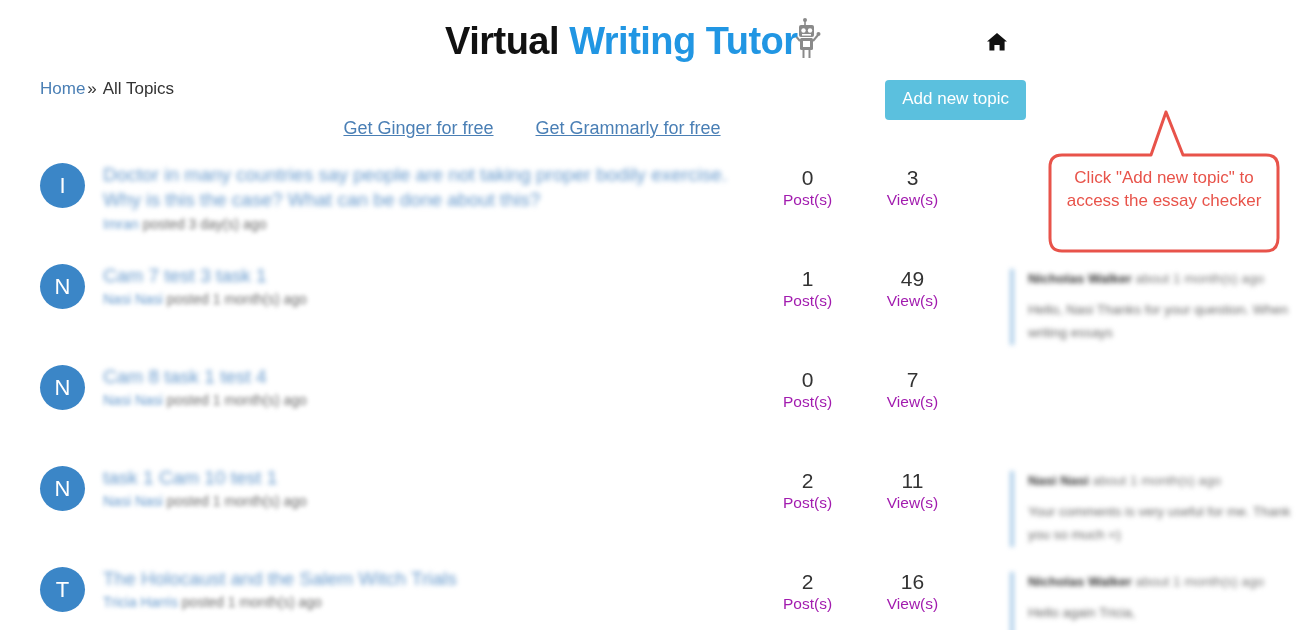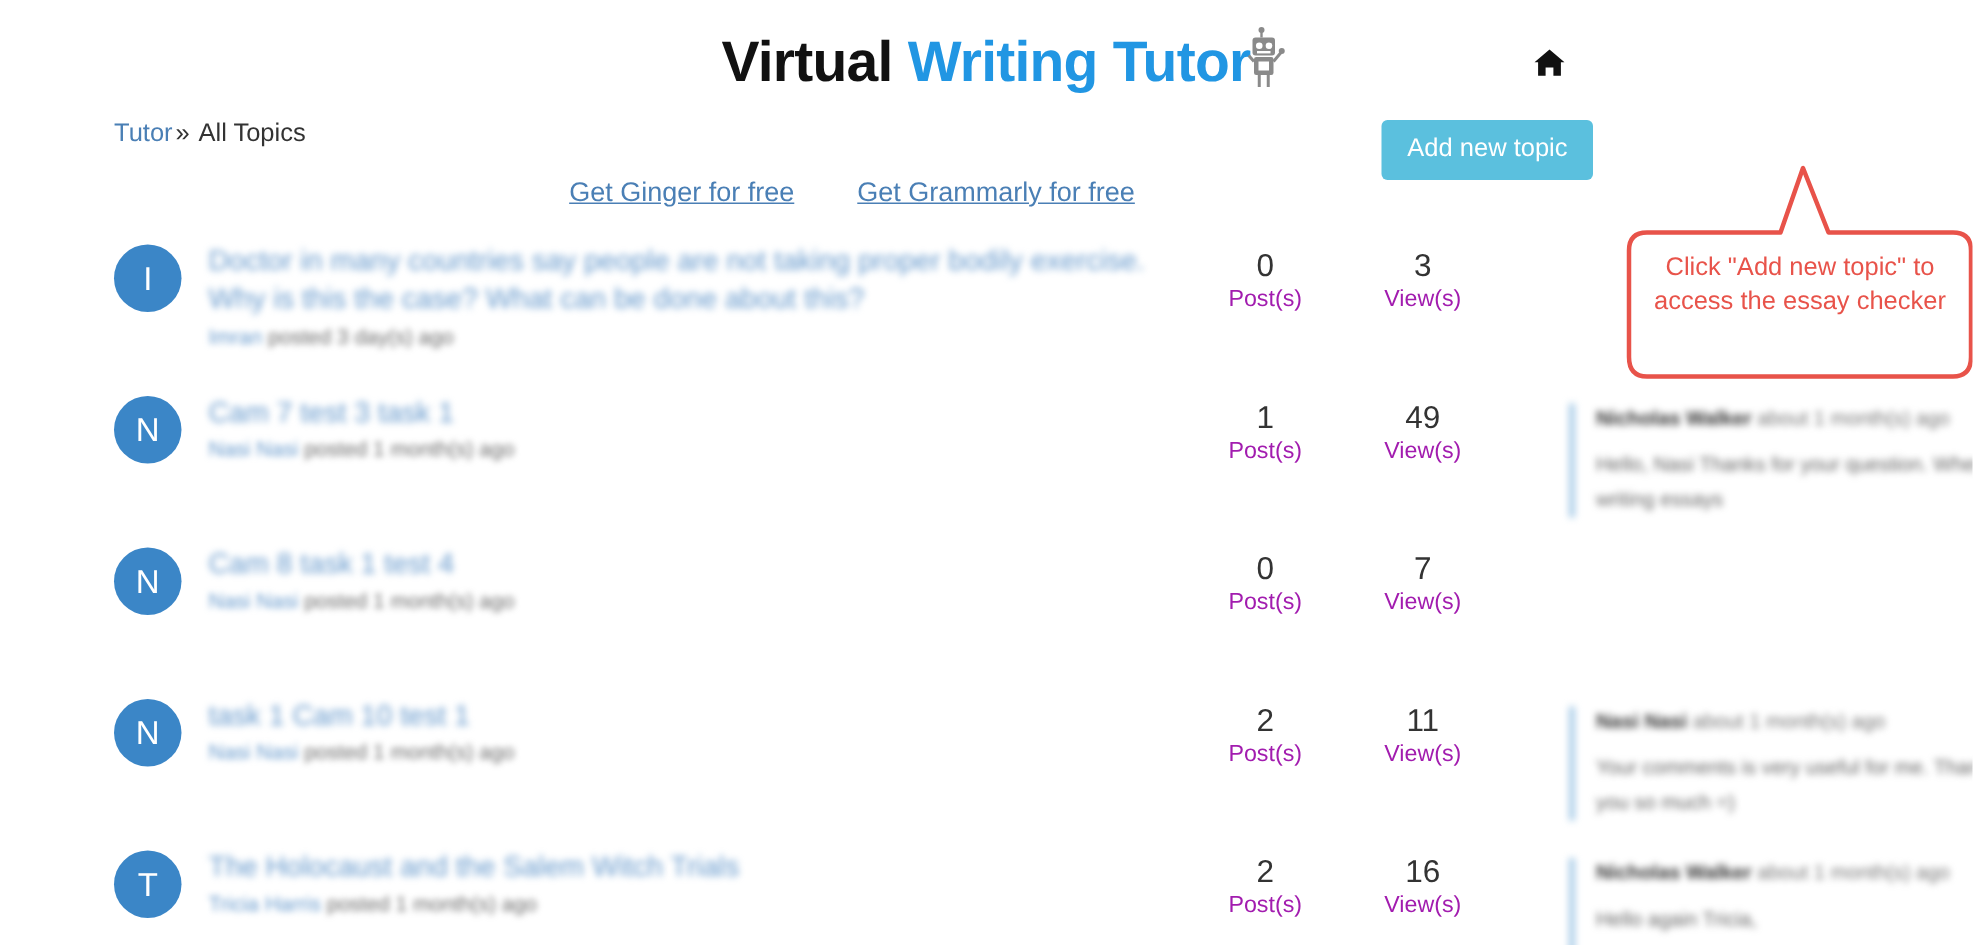--- a/index.html
+++ b/index.html
@@ -3,21 +3,21 @@
 <meta charset="utf-8">
 <style>
   * { box-sizing: border-box; }
   html, body {
     margin: 0; padding: 0;
     width: 1315px; height: 630px;
     background: #ffffff;
     font-family: "Liberation Sans", sans-serif;
     overflow: hidden;
   }
-  .page { position: relative; width: 1064px; height: 630px; background:#fff;margin-left:36px; }
+  .page { position: relative; width: 1064px; height: 630px; background:#fff; }
 
   
   .header { position:relative; height: 72px; }
   .logo {
     position:absolute; left:445px; top:18px;
     font-size: 38px; font-weight: bold; letter-spacing:-0.5px;
     white-space:nowrap; line-height:1;
   }
   .logo .lo-black { color:#111111; }
   .logo .lo-blue  { color:#2196e3; }
@@ -153,21 +153,21 @@
       <a class="home-icon" href="#">
         <svg width="22" height="20" viewBox="0 0 22 20">
           <path d="M11 1 L1 9.5 L3.4 9.5 L3.4 18.5 L8.4 18.5 L8.4 13 L13.6 13 L13.6 18.5 L18.6 18.5 L18.6 9.5 L21 9.5 Z" fill="#111111"></path>
         </svg>
       </a>
       <a class="logout-link" href="#">Logout</a>
     </div>
   </div>
 
   <div class="breadcrumb">
-    <a href="#">Tutor</a><span class="sep">»</span> <span>All Topics</span>
+    <a href="#">Home</a><span class="sep">»</span> <span>All Topics</span>
   </div>
 
   <div class="promo-links">
     <a href="#">Get Ginger for free</a>
     <a href="#">Get Grammarly for free</a>
   </div>
 
   <button class="add-topic-btn">Add new topic</button>
 
   <div class="callout-wrap">

